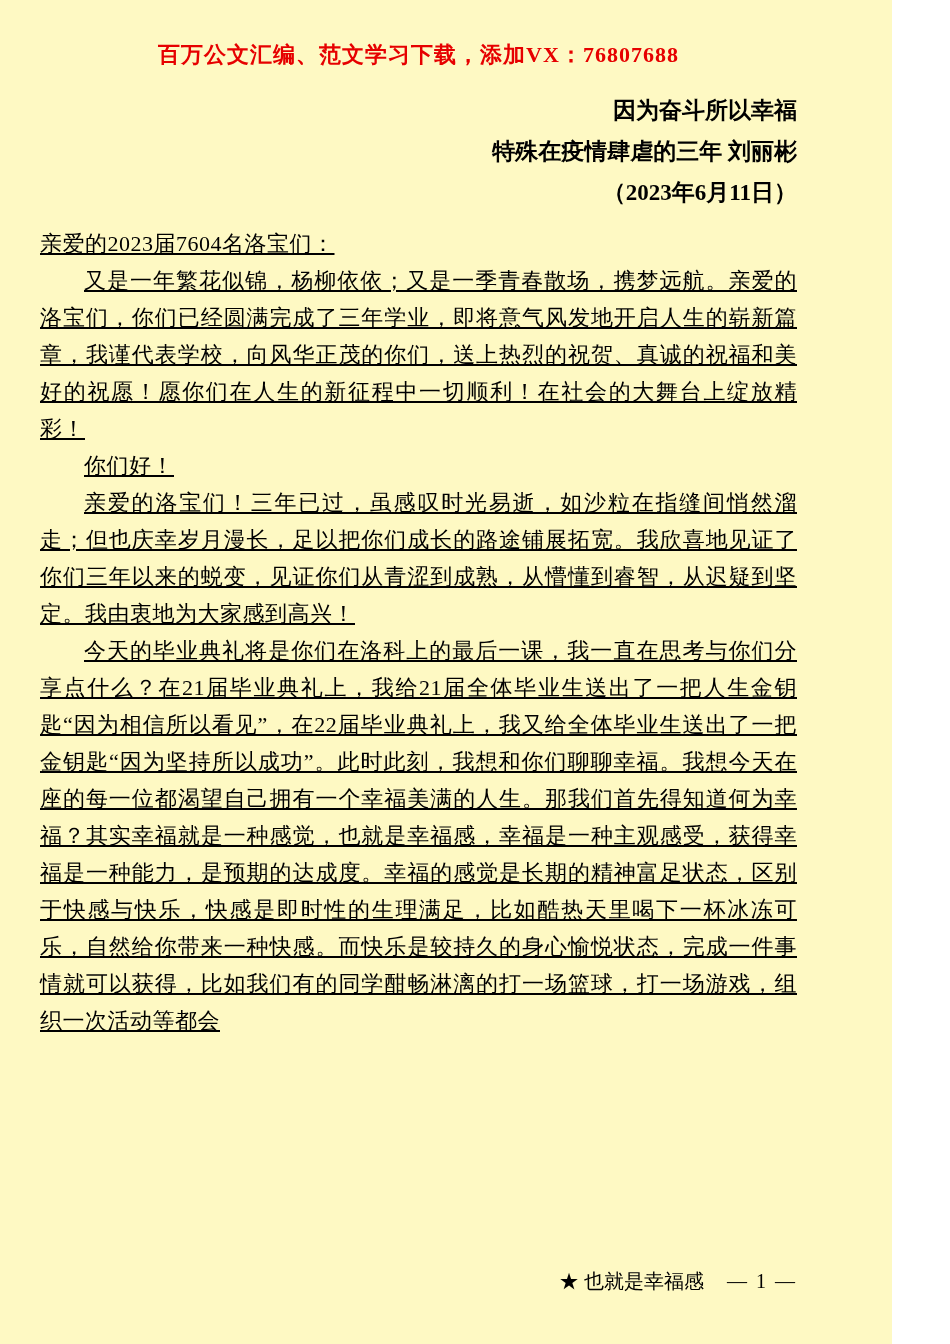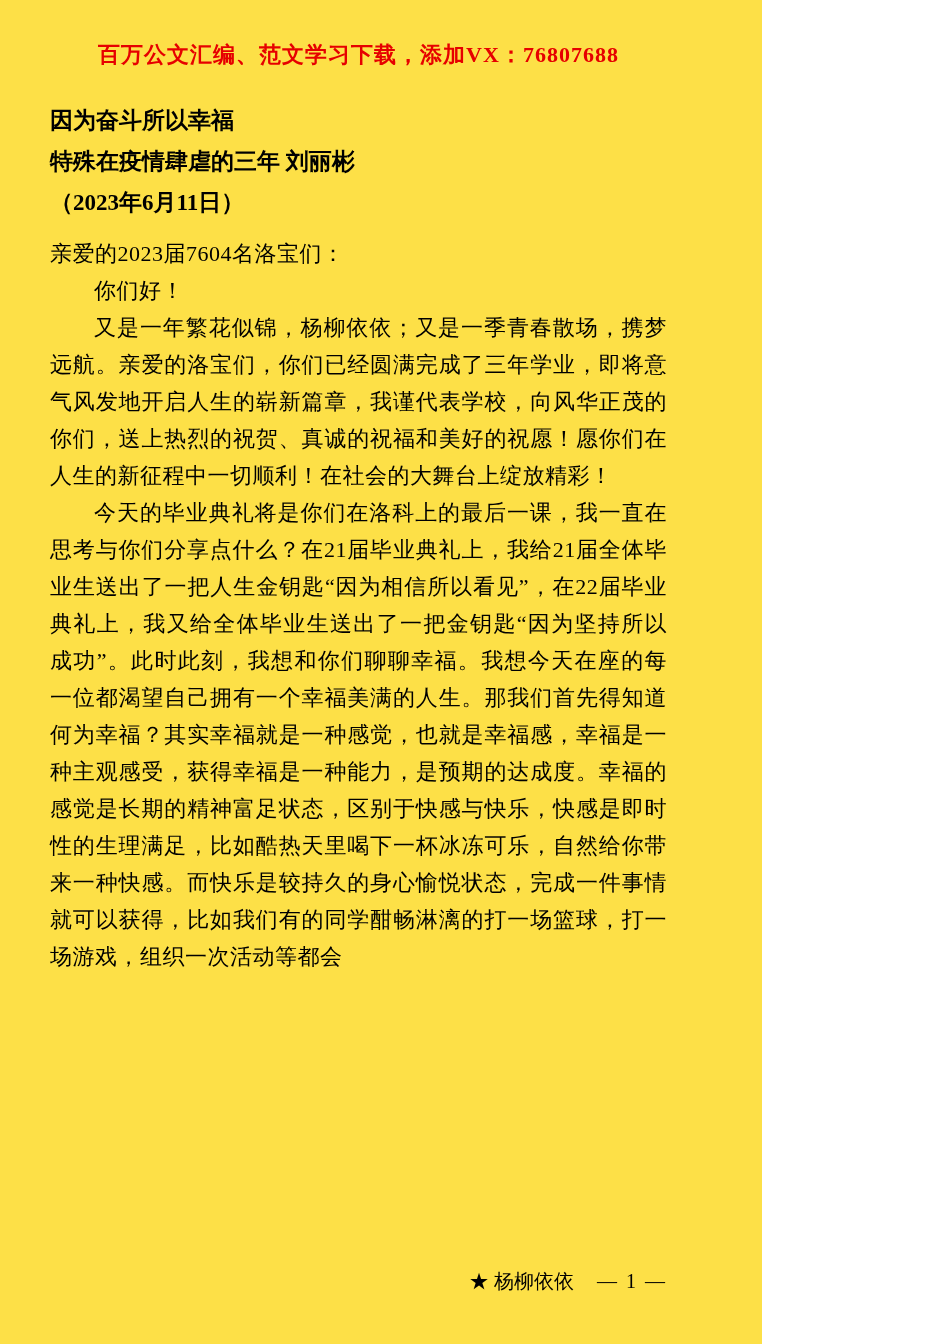--- a/index.html
+++ b/index.html
@@ -7,50 +7,50 @@
   body {
     width: 950px;
     height: 1344px;
     position: relative;
     font-family: "Liberation Serif", serif;
     color: #000000;
     overflow: hidden;
   }
   .page {
     position: relative;
-    width: 762px;
+    width: 892px;
     height: 1344px;
-    padding: 40px 95px 0 50px;
-    background: #fde047;
+    padding: 40px 95px 0 40px;
+    background: #fef9c3;
   }
   .banner {
     text-align: center;
     font-size: 22px;
     line-height: 30px;
     font-weight: bold;
     letter-spacing: 1px;
   }
   .title-block {
-    margin-top: 30px;
-    text-align: left;
+    margin-top: 20px;
+    text-align: right;
     font-size: 23px;
     line-height: 41px;
     font-weight: bold;
   }
   .title-line { white-space: nowrap; }
   .body-text {
     margin-top: 12px;
     font-size: 22px;
     line-height: 37px;
     text-align: justify;
     text-justify: inter-ideograph;
     word-wrap: break-word;
     letter-spacing: 0.5px;
   }
-  .para { margin: 0; }
+  .para { margin: 0; text-decoration: underline; }
   .para.indent { text-indent: 2em; }
   .footer {
     position: absolute;
     right: 95px;
     bottom: 50px;
     font-size: 20px;
     line-height: 26px;
     color: #000000;
     white-space: nowrap;
   }
@@ -65,23 +65,24 @@
   <div class="banner" style="color: rgb(230, 0, 0);">百万公文汇编、范文学习下载，添加VX：76807688</div>
 
   <div class="title-block">
     <div class="title-line">因为奋斗所以幸福</div>
     <div class="title-line">特殊在疫情肆虐的三年 刘丽彬</div>
     <div class="title-line">（2023年6月11日）</div>
   </div>
 
   <div class="body-text" id="paragraphs">
       <p class="para">亲爱的2023届7604名洛宝们：</p>
+      <p class="para indent">又是一年繁花似锦，杨柳依依；又是一季青春散场，携梦远航。亲爱的洛宝们，你们已经圆满完成了三年学业，即将意气风发地开启人生的崭新篇章，我谨代表学校，向风华正茂的你们，送上热烈的祝贺、真诚的祝福和美好的祝愿！愿你们在人生的新征程中一切顺利！在社会的大舞台上绽放精彩！</p>
       <p class="para indent">你们好！</p>
-      <p class="para indent">又是一年繁花似锦，杨柳依依；又是一季青春散场，携梦远航。亲爱的洛宝们，你们已经圆满完成了三年学业，即将意气风发地开启人生的崭新篇章，我谨代表学校，向风华正茂的你们，送上热烈的祝贺、真诚的祝福和美好的祝愿！愿你们在人生的新征程中一切顺利！在社会的大舞台上绽放精彩！</p>
+      <p class="para indent">亲爱的洛宝们！三年已过，虽感叹时光易逝，如沙粒在指缝间悄然溜走；但也庆幸岁月漫长，足以把你们成长的路途铺展拓宽。我欣喜地见证了你们三年以来的蜕变，见证你们从青涩到成熟，从懵懂到睿智，从迟疑到坚定。我由衷地为大家感到高兴！</p>
       <p class="para indent">今天的毕业典礼将是你们在洛科上的最后一课，我一直在思考与你们分享点什么？在21届毕业典礼上，我给21届全体毕业生送出了一把人生金钥匙“因为相信所以看见”，在22届毕业典礼上，我又给全体毕业生送出了一把金钥匙“因为坚持所以成功”。此时此刻，我想和你们聊聊幸福。我想今天在座的每一位都渴望自己拥有一个幸福美满的人生。那我们首先得知道何为幸福？其实幸福就是一种感觉，也就是幸福感，幸福是一种主观感受，获得幸福是一种能力，是预期的达成度。幸福的感觉是长期的精神富足状态，区别于快感与快乐，快感是即时性的生理满足，比如酷热天里喝下一杯冰冻可乐，自然给你带来一种快感。而快乐是较持久的身心愉悦状态，完成一件事情就可以获得，比如我们有的同学酣畅淋漓的打一场篮球，打一场游戏，组织一次活动等都会</p>
     </div>
 
   <div class="footer">
-    <span class="footer-watermark">★ 杨柳依依</span>
+    <span class="footer-watermark">★ 也就是幸福感</span>
     <span class="footer-page">— 1 —</span>
   </div>
 
 </div>
 
 </body></html>

